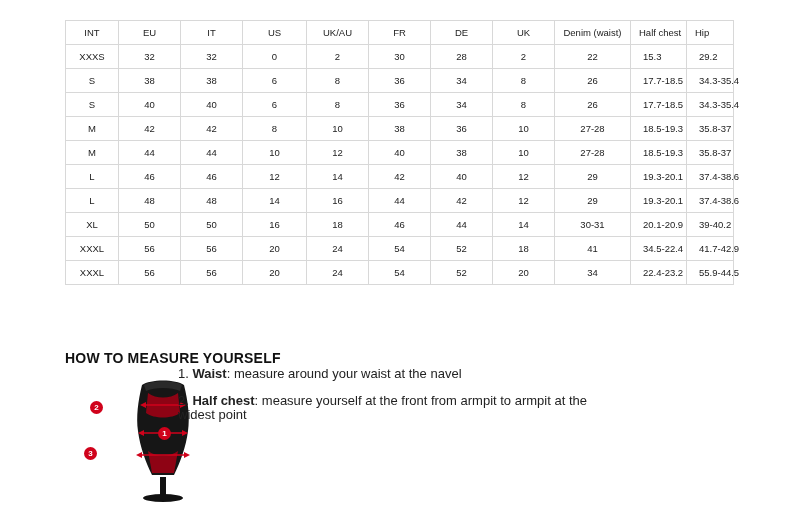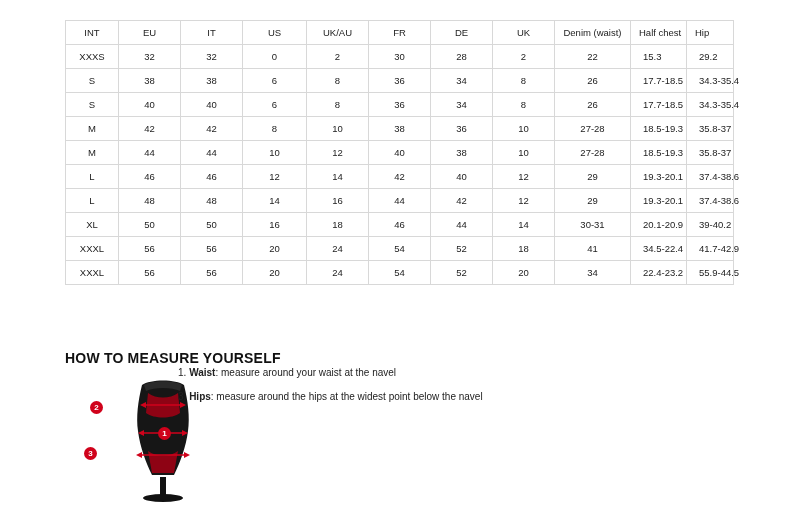--- a/index.html
+++ b/index.html
@@ -85,21 +85,21 @@
     left: 108px;
     top: 365px;
     width: 110px;
     height: 140px;
   }
   .instructions {
     position: absolute;
     left: 178px;
     top: 367px;
     width: 420px;
-    font-size: 10px;
+    font-size: 13px;
     line-height: 1.1;
     color: #222;
   }
   .instructions .line {
     margin-bottom: 12.5px;
   }
   .instructions b {
     font-weight: bold;
   }
   
@@ -322,16 +322,16 @@
       <polygon points="28,90 34,87 34,93" fill="#d0021b"></polygon>
       <polygon points="82,90 76,87 76,93" fill="#d0021b"></polygon>
     </svg>
     <div class="bullet b1">1</div>
     <div class="bullet b2">2</div>
     <div class="bullet b3">3</div>
   </div>
 
   <div class="instructions" id="instructions">
       <div class="line"><span>1. </span><b>Waist</b><span>: measure around your waist at the navel</span></div>
-      <div class="line"><span>3. </span><b>Hips</b><span>: measure around the hips at the widest point below the navel</span></div>
+      <div class="line"><span>2. </span><b>Half chest</b><span>: measure yourself at the front from armpit to armpit at the widest point</span></div>
     </div>
 
 </div>
 
 </body></html>

